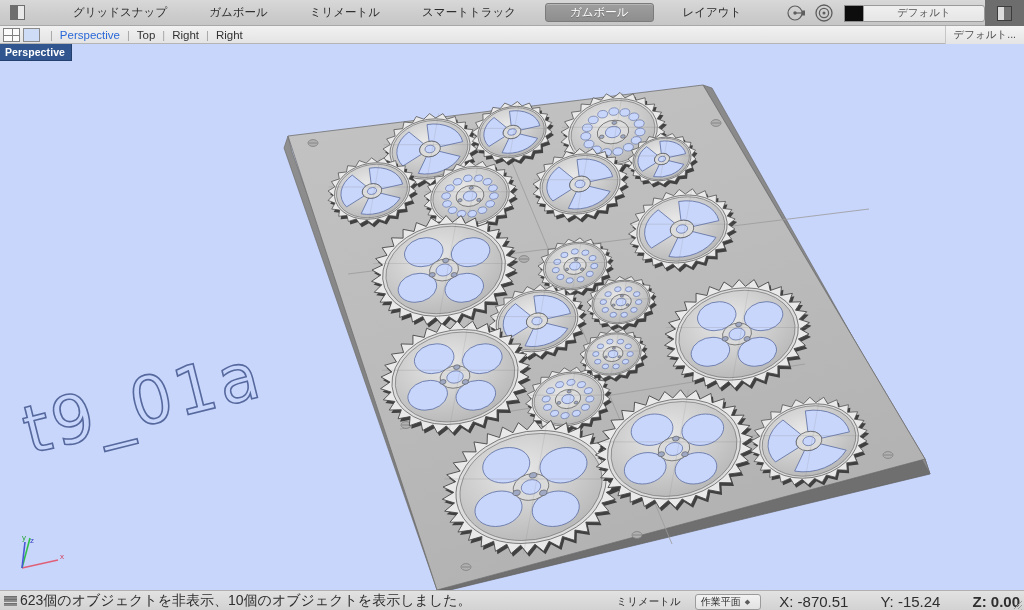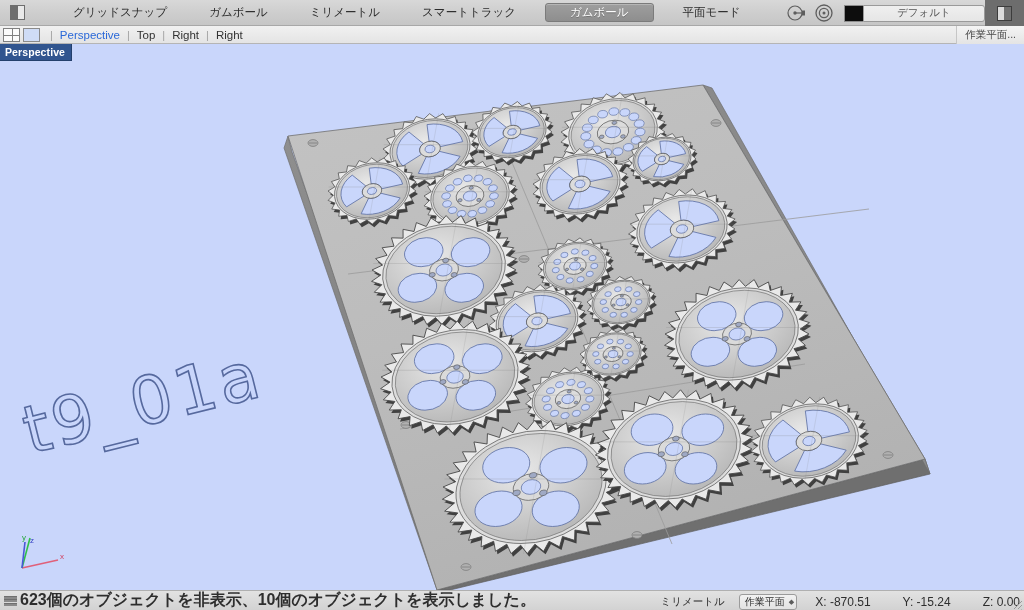--- a/index.html
+++ b/index.html
@@ -249,58 +249,58 @@
     display: flex;
     flex-direction: column;
     justify-content: space-between;
   }
   .sb-layers-icon i {
     display: block;
     height: 2px;
     background: #8a8a8a;
     border-top: 1px solid #6f6f6f;
   }
-  .sb-message { white-space: nowrap; font-size: 16px; font-weight: bold; }
+  .sb-message { white-space: nowrap; font-size: 14px; }
   .sb-right {
     position: absolute;
     right: 4px;
     top: 0;
     height: 21px;
     display: flex;
     align-items: center;
     gap: 0px;
   }
   .sb-units { padding: 0 14px 0 0; font-size: 10.5px; color: #2e2e2e; }
   .sb-select {
     display: inline-flex;
     align-items: center;
     height: 14px;
     border: 1px solid #9b9b9b;
     border-radius: 3px;
     background: linear-gradient(to bottom,#f2f2f2,#e2e2e2);
-    padding: 0 2px 0 5px;
+    padding: 0 10px 0 5px;
     font-size: 10px;
     color: #2e2e2e;
     justify-content: flex-end;
   }
   .sb-select .caret {
     display: inline-block;
     margin-left: 4px;
     font-size: 7px;
     line-height: 7px;
     color: #5c5c5c;
   }
   .sb-coord {
-    font-size: 12px;
+    font-size: 15px;
     color: #2e2e2e;
     white-space: nowrap;
   }
   .sb-coord.c1 { margin-left: 18px; }
   .sb-coord.c2 { margin-left: 32px; text-align: right; }
-  .sb-coord.c3 { margin-left: 32px; }
+  .sb-coord.c3 { margin-left: 32px; font-weight: bold; }
   .sb-resizer {
     position: absolute;
     right: 1px;
     bottom: 0;
     width: 12px;
     height: 12px;
   }
 </style>
 </head>
 <body>
@@ -315,21 +315,21 @@
           <span class="pg-rest"></span>
       </span>
     </div>
 
     <div class="tb-menu">
       <div class="tb-item">グリッドスナップ</div>
       <div class="tb-item">ガムボール</div>
       <div class="tb-item">ミリメートル</div>
       <div class="tb-item">スマートトラック</div>
       <div class="tb-item active">ガムボール</div>
-      <div class="tb-item">平面モード</div>
+      <div class="tb-item">レイアウト</div>
     </div>
 
     <div class="tb-right">
 
       <div class="circ-icon">
         <svg class="layer-icon-svg" width="22" height="22" viewBox="0 0 22 22" aria-hidden="true">
           <circle cx="10" cy="11" r="7" fill="none" stroke="#5e5e5e" stroke-width="1.2"></circle>
           <circle cx="10" cy="11" r="1.7" fill="#5e5e5e"></circle>
           <line x1="10" y1="11" x2="19" y2="11" stroke="#5e5e5e" stroke-width="1.2"></line>
           <rect x="17" y="8.5" width="3" height="5" fill="#5e5e5e"></rect>
@@ -366,21 +366,21 @@
     <span class="vb-sep">|</span>
     <span class="vb-tab active">Perspective</span>
     <span class="vb-sep">|</span>
     <span class="vb-tab">Top</span>
     <span class="vb-sep">|</span>
     <span class="vb-tab">Right</span>
     <span class="vb-sep">|</span>
     <span class="vb-tab">Right</span>
 
     <div class="vb-right">
-      <span class="layout-btn">作業平面...</span>
+      <span class="layout-btn">デフォルト...</span>
     </div>
   </div>
 
   <div class="viewport">
 
     <span class="vp-label">Perspective</span>
 
     <svg class="vp-svg" width="1024" height="546" viewBox="0 0 1024 546">
       <defs>
 

